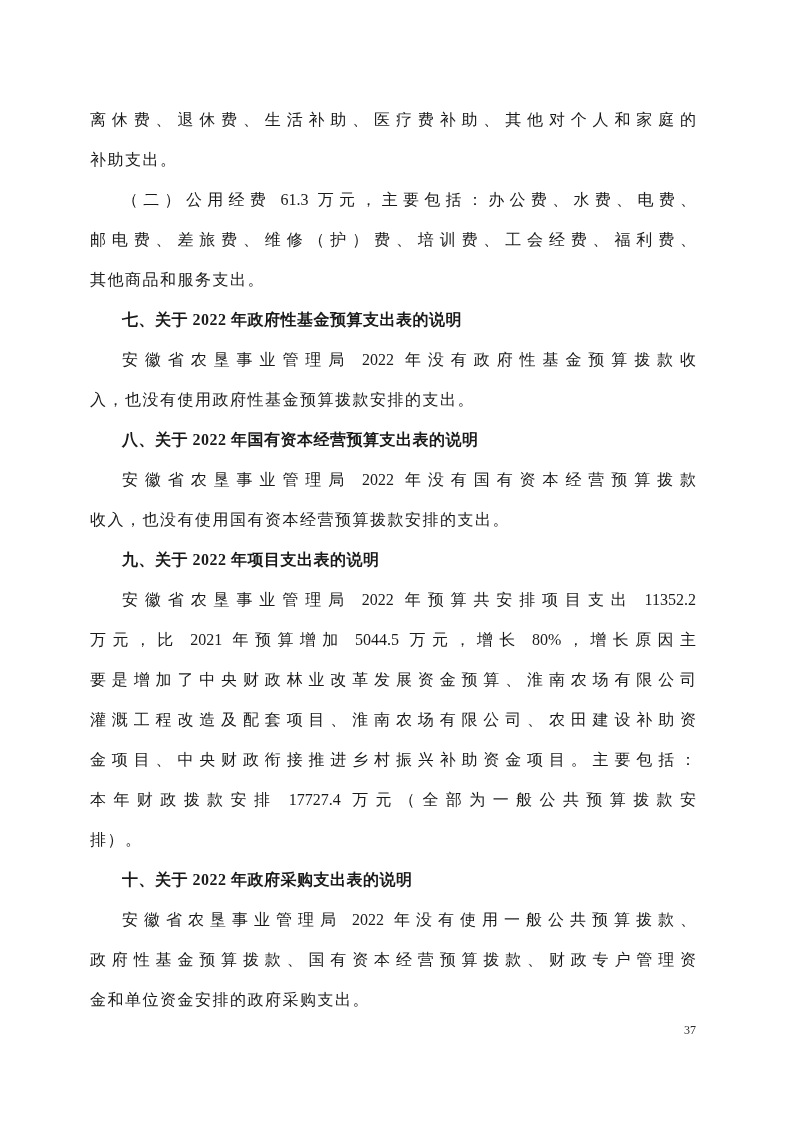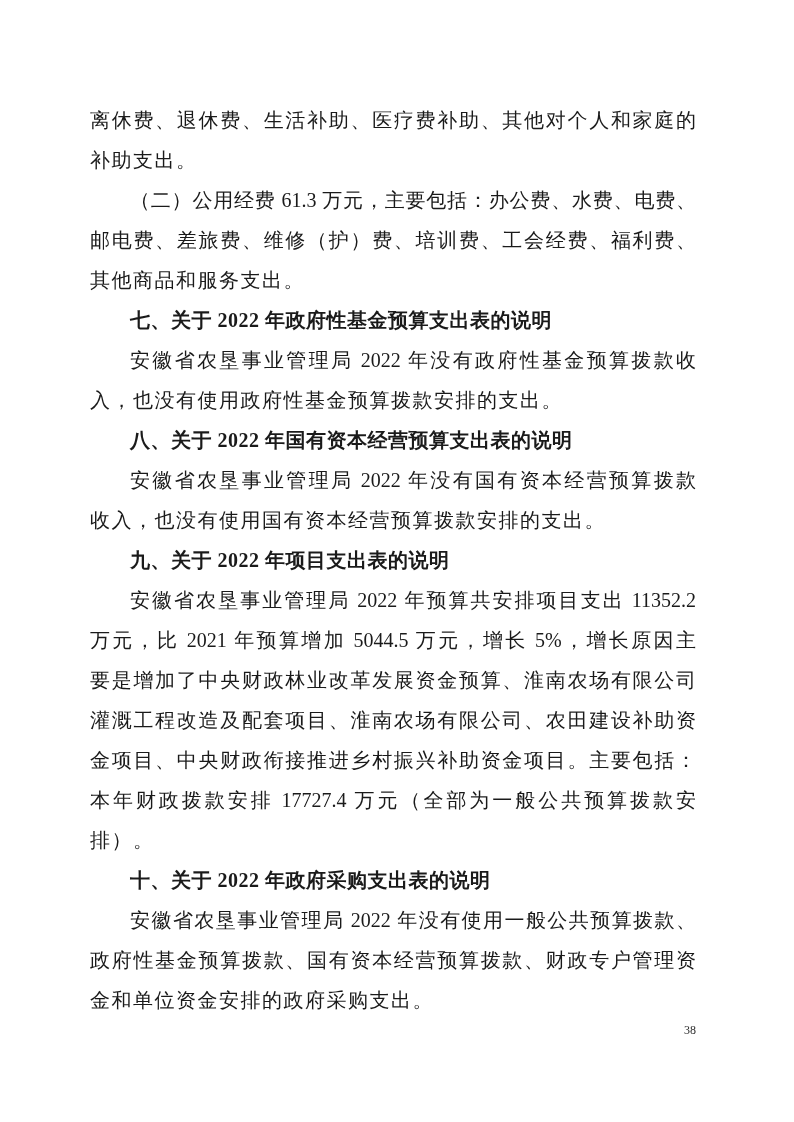--- a/index.html
+++ b/index.html
@@ -15,21 +15,21 @@
   }
   .content {
     position: absolute;
     left: 90px;
     top: 100px;
     width: 606px;
   }
   .line {
     height: 40px;
     line-height: 40px;
-    font-size: 20px;
+    font-size: 16px;
     text-align: justify;
     text-align-last: justify;
     overflow: hidden;
   }
   .line.end {
     text-align: center;
     text-align-last: left;
     letter-spacing: 1.5px;
   }
   .line.indent {
@@ -79,34 +79,34 @@
       <div class="line heading indent end">八、关于 2022 年国有资本经营预算支出表的说明</div>
 
       <div class="line body indent">安徽省农垦事业管理局 2022 年没有国有资本经营预算拨款</div>
 
       <div class="line body end">收入，也没有使用国有资本经营预算拨款安排的支出。</div>
 
       <div class="line heading indent end">九、关于 2022 年项目支出表的说明</div>
 
       <div class="line body indent">安徽省农垦事业管理局 2022 年预算共安排项目支出 11352.2</div>
 
-      <div class="line body">万元，比 2021 年预算增加 5044.5 万元，增长 5%，增长原因主</div>
+      <div class="line body">万元，比 2021 年预算增加 5044.5 万元，增长 80%，增长原因主</div>
 
       <div class="line body">要是增加了中央财政林业改革发展资金预算、淮南农场有限公司</div>
 
       <div class="line body">灌溉工程改造及配套项目、淮南农场有限公司、农田建设补助资</div>
 
       <div class="line body">金项目、中央财政衔接推进乡村振兴补助资金项目。主要包括：</div>
 
       <div class="line body">本年财政拨款安排 17727.4 万元（全部为一般公共预算拨款安</div>
 
       <div class="line body end">排）。</div>
 
       <div class="line heading indent end">十、关于 2022 年政府采购支出表的说明</div>
 
       <div class="line body indent">安徽省农垦事业管理局 2022 年没有使用一般公共预算拨款、</div>
 
       <div class="line body">政府性基金预算拨款、国有资本经营预算拨款、财政专户管理资</div>
 
       <div class="line body end">金和单位资金安排的政府采购支出。</div>
     </div>
-  <div class="page-number">38</div>
+  <div class="page-number">37</div>
 </div>
 
 </body></html>

